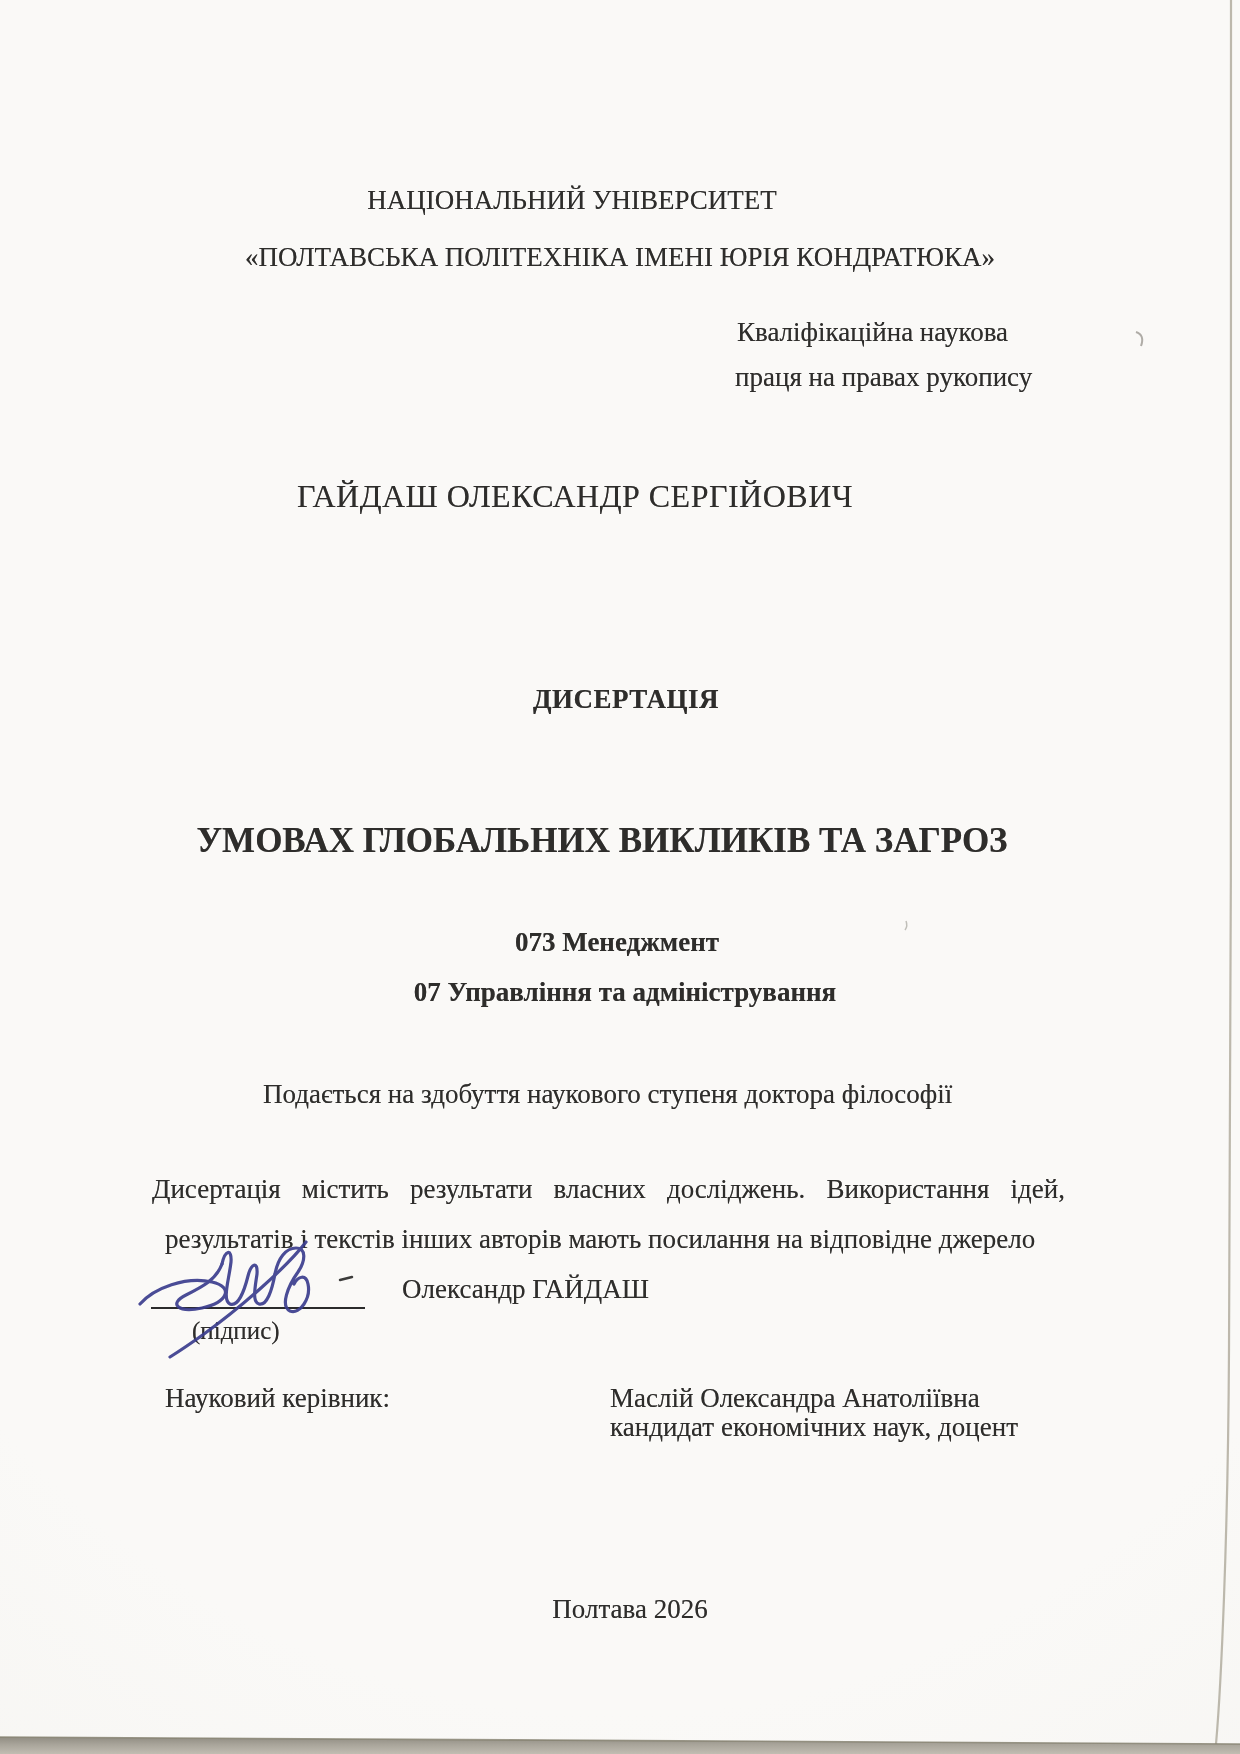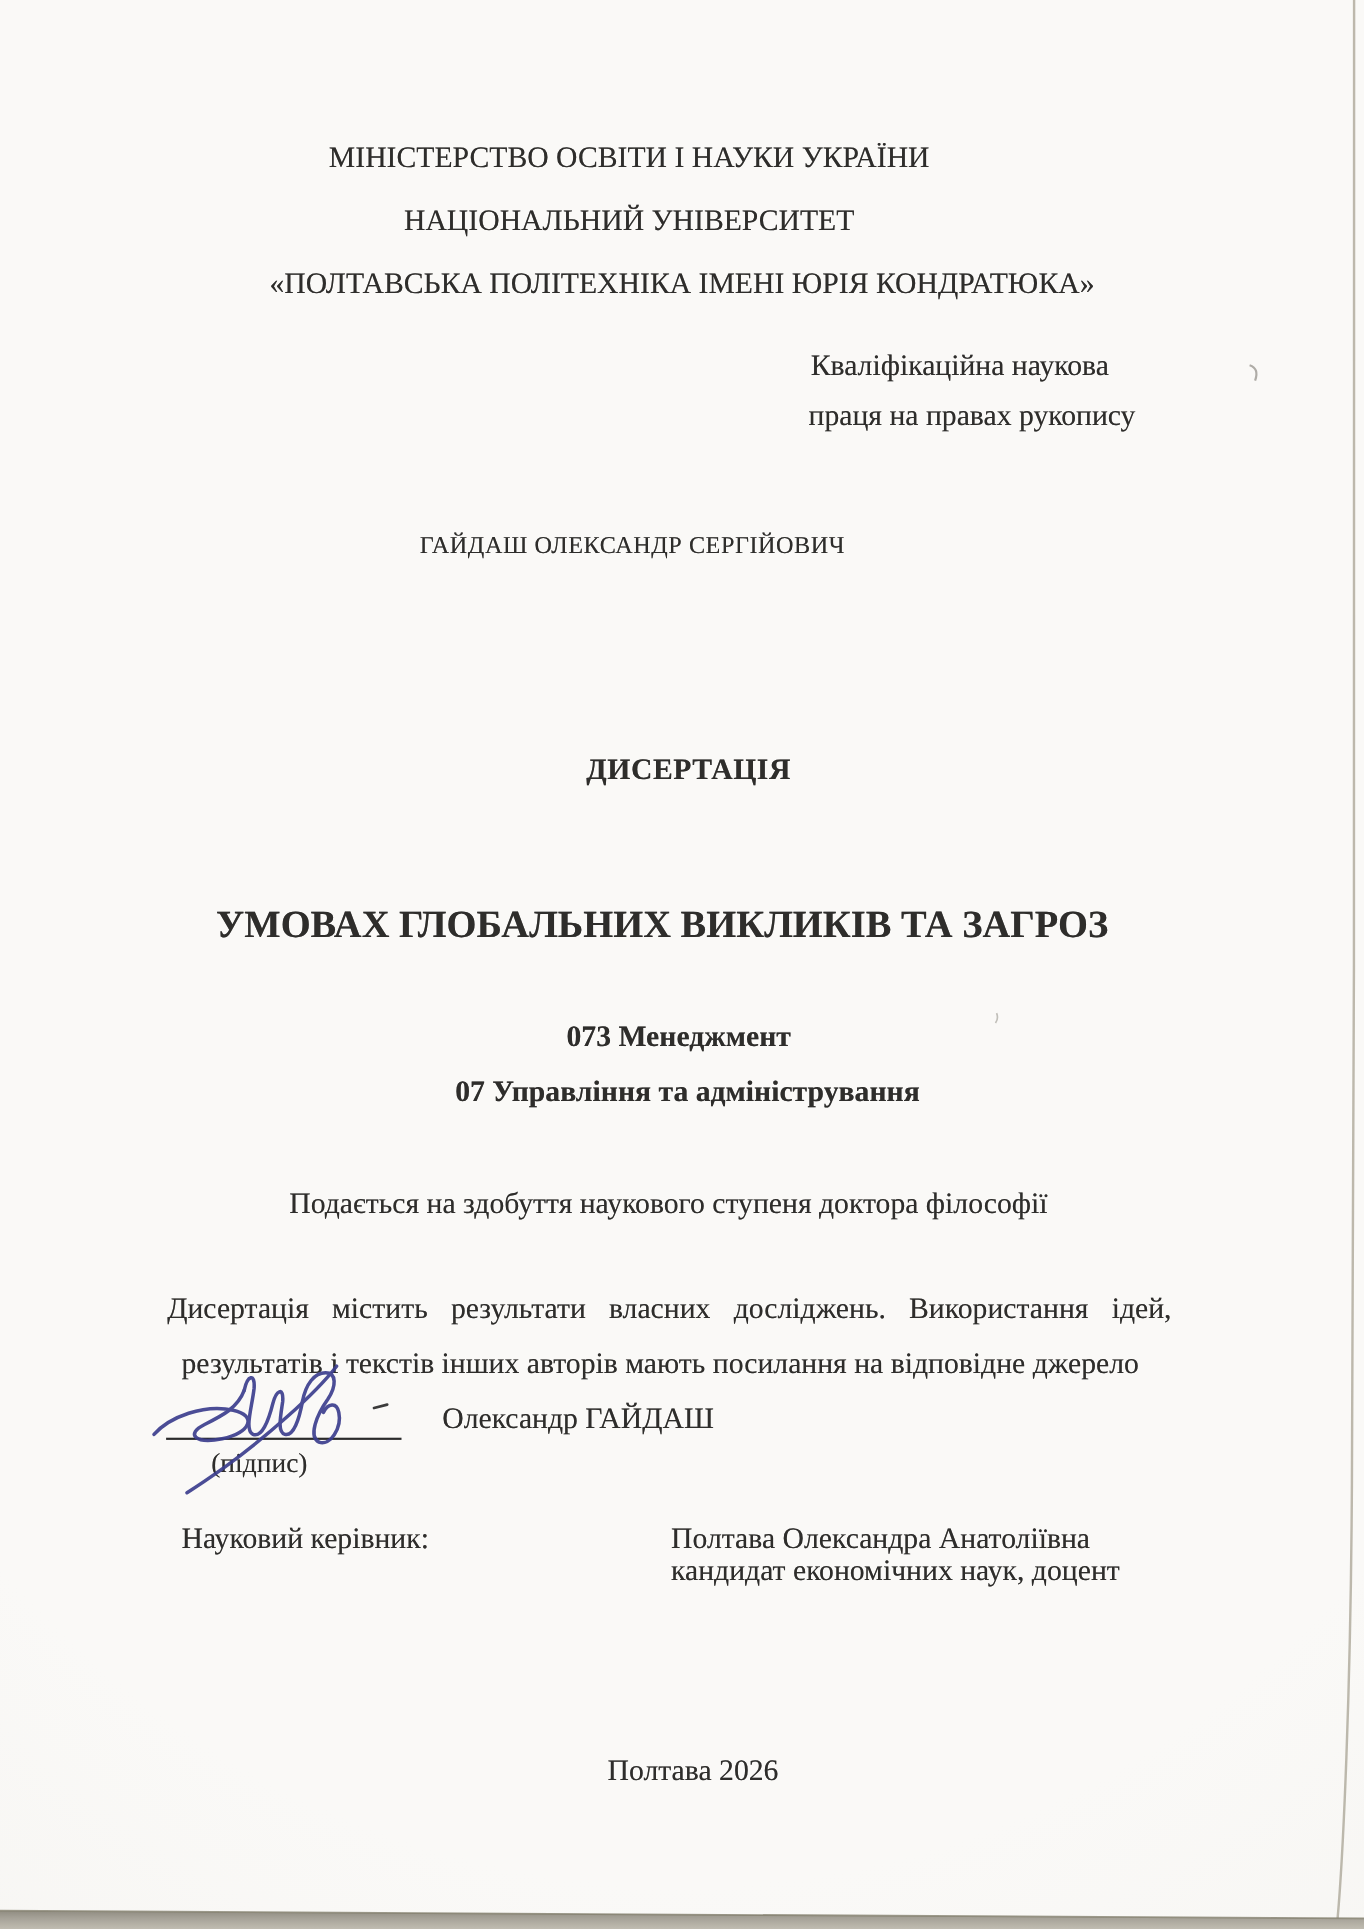--- a/index.html
+++ b/index.html
@@ -27,21 +27,21 @@
   
   .l-ministry   { top: 126px; width: 1144px; }
   .l-university { top: 183px; width: 1144px; }
   .l-uniname    { top: 240px; width: 1240px; }
 
   
   .l-qual1 { top: 315px; left: 737px; }
   .l-qual2 { top: 360px; left: 735px; }
 
   
-  .l-author { top: 479px; width: 1150px; font-size: 22px; letter-spacing: 0.5px; }
+  .l-author { top: 479px; width: 1150px; font-size: 32px; letter-spacing: 0.5px; }
 
   
   .l-udc { top: 582px; left: 557px; }
 
   
   .l-doctype { top: 682px; width: 1252px; letter-spacing: 0.5px; }
 
   
   .l-title1 { top: 773px; width: 1180px; font-size: 28px; }
   .l-title2 { top: 824px; width: 1204px; font-size: 35px; }
@@ -89,21 +89,20 @@
     left: 0; top: 0;
     width: 1240px; height: 1754px;
     pointer-events: none;
   }
 </style>
 </head>
 <body>
 
 <div class="page">
 
-  <div class="line centered l-ministry">МІНІСТЕРСТВО ОСВІТИ І НАУКИ УКРАЇНИ</div>
   <div class="line centered l-university">НАЦІОНАЛЬНИЙ УНІВЕРСИТЕТ</div>
   <div class="line centered l-uniname">«ПОЛТАВСЬКА ПОЛІТЕХНІКА ІМЕНІ ЮРІЯ КОНДРАТЮКА»</div>
 
   <div class="line l-qual1">Кваліфікаційна наукова</div>
   <div class="line l-qual2">праця на правах рукопису</div>
 
   <div class="line centered l-author">ГАЙДАШ ОЛЕКСАНДР СЕРГІЙОВИЧ</div>
 
 
   <div class="line centered bold l-doctype">ДИСЕРТАЦІЯ</div>
@@ -126,21 +125,21 @@
     <g stroke="#3c3e8e" stroke-width="3.2" stroke-linecap="round" opacity="0.92">
       <path d="M 12 68 C 26 52 58 40 84 46 C 106 51 100 66 74 72 C 50 77 40 68 58 59 C 74 51 88 44 94 28"></path>
       <path d="M 94 28 C 97 14 104 12 103 26 C 101 44 94 64 102 68 C 110 71 116 56 120 40 C 123 28 130 24 129 38 C 127 52 124 66 131 68 C 139 70 144 54 147 38"></path>
       <path d="M 147 38 C 150 22 158 12 168 12 C 178 12 178 24 170 36 C 160 50 152 70 162 75 C 172 79 183 62 180 48 C 178 38 170 40 166 48"></path>
       <path d="M 178 6 C 158 32 112 72 76 98 C 62 108 50 116 42 121"></path>
       <path d="M 212 44 L 224 41" stroke="#2b2b2b" stroke-width="2.5"></path>
     </g>
   </svg>
 
   <div class="line l-suplabel">Науковий керівник:</div>
-  <div class="line l-supname">Полтава Олександра Анатоліївна</div>
+  <div class="line l-supname">Маслій Олександра Анатоліївна</div>
   <div class="line l-supdegree">кандидат економічних наук, доцент</div>
 
   <div class="line centered l-cityyear">Полтава 2026</div>
 
   <svg class="artifacts" viewBox="0 0 1240 1754" fill="none">
     <defs>
       <linearGradient id="bandGrad" x1="0" y1="1736" x2="0" y2="1754" gradientUnits="userSpaceOnUse">
         <stop offset="0" stop-color="#8d897e"></stop>
         <stop offset="0.45" stop-color="#a7a399"></stop>
         <stop offset="1" stop-color="#c1bdb2"></stop>

